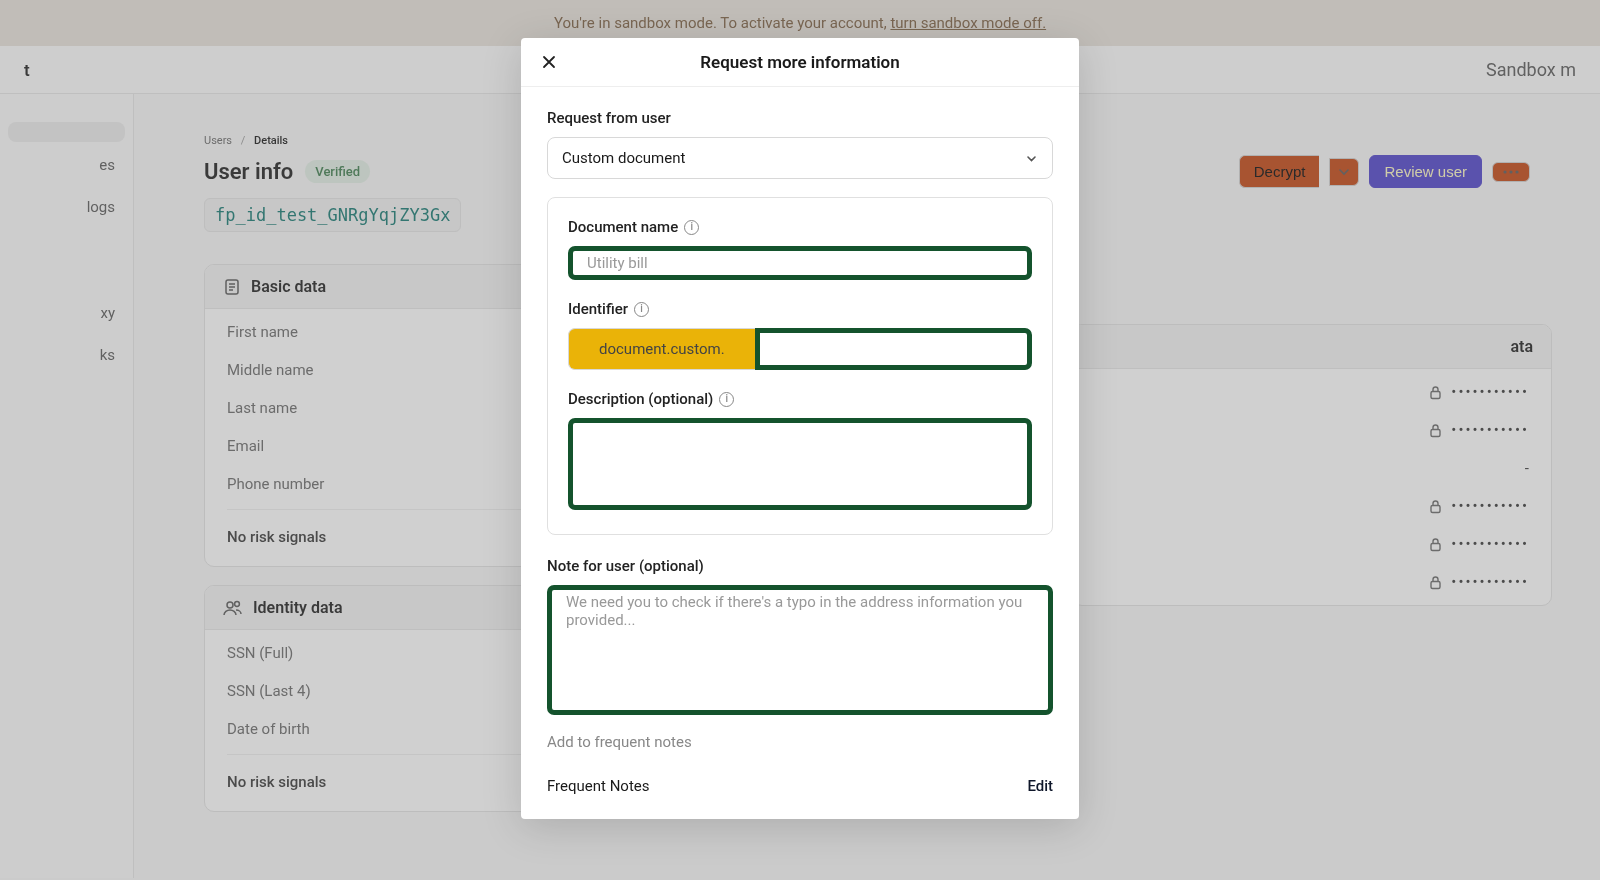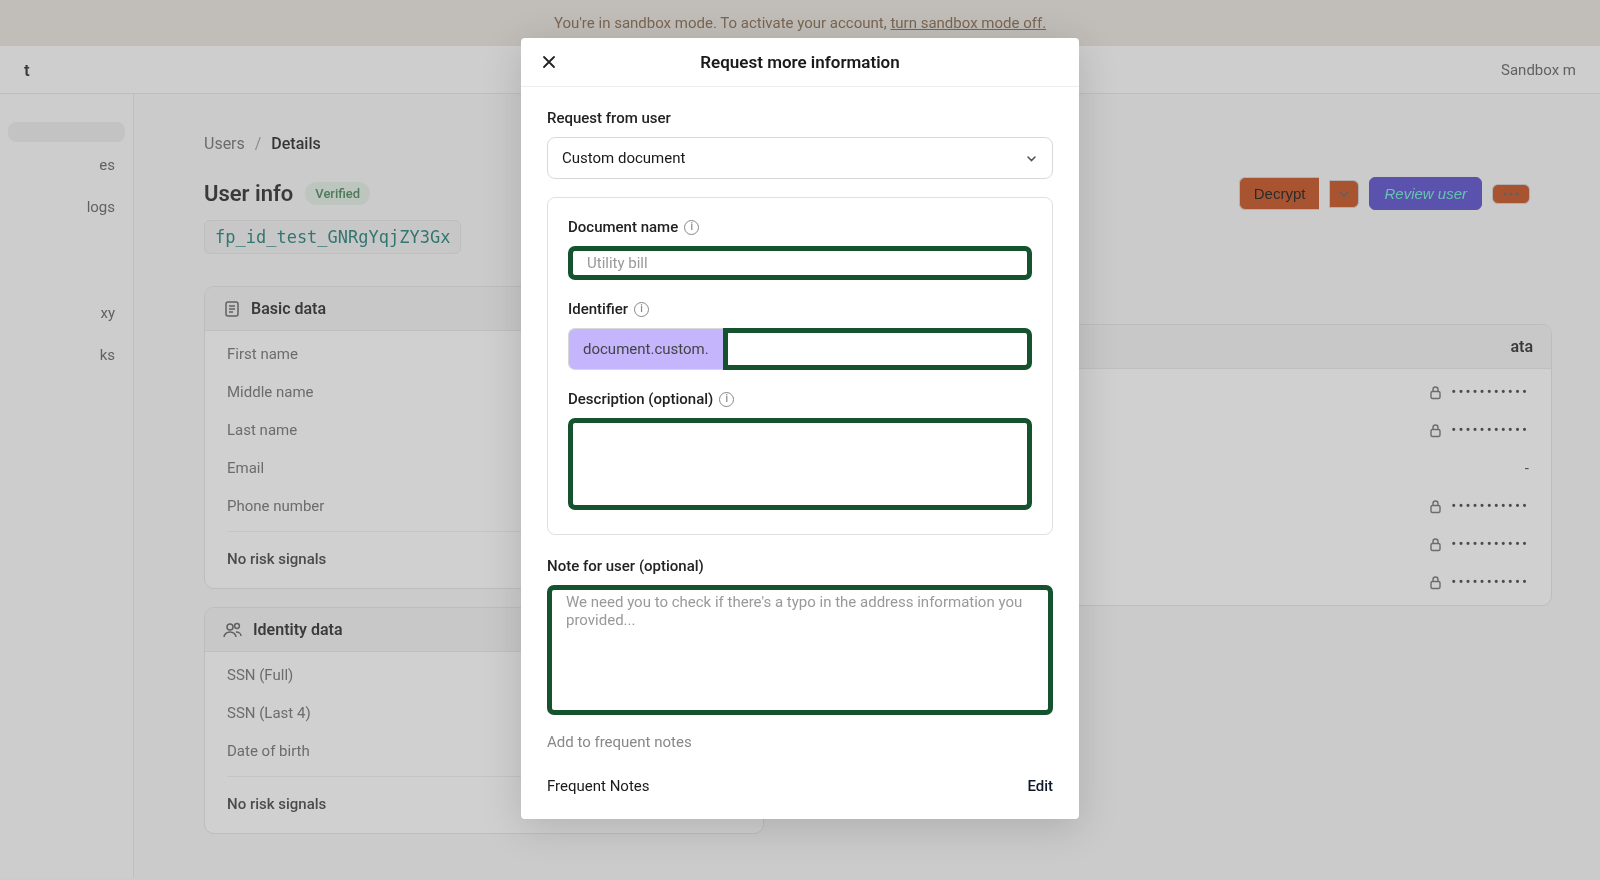--- a/index.html
+++ b/index.html
@@ -28,21 +28,21 @@
   .topbar {
     display: flex;
     align-items: center;
     justify-content: space-between;
     padding: 0 24px;
     height: 48px;
     background: #fcfcfc;
     border-bottom: 1px solid #e5e5e5;
   }
   .topbar-left { font-weight: 600; font-size: 17px; }
-  .topbar-right { color: #555; font-size: 15px; }
+  .topbar-right { color: #555; font-size: 18px; }
 
   
   .layout { display: flex; height: calc(100% - 48px - 48px); }
   .sidebar {
     width: 134px;
     border-right: 1px solid #e5e5e5;
     padding: 24px 8px 24px 0;
     background: #fbfbfb;
   }
   .sidebar-item {
@@ -56,21 +56,21 @@
     font-size: 15px;
   }
   .sidebar-item.active { background: #ececec; color: #222; }
 
   .main {
     flex: 1;
     padding: 40px 70px;
     overflow: hidden;
   }
 
-  .breadcrumb { color: #666; margin-bottom: 24px; font-size: 16px; }
+  .breadcrumb { color: #666; margin-bottom: 8px; font-size: 11px; }
   .breadcrumb .sep { margin: 0 6px; color: #999; }
   .breadcrumb .current { color: #111; font-weight: 500; }
 
   .page-head {
     display: flex;
     align-items: center;
     justify-content: space-between;
     margin-bottom: 6px;
   }
   .page-title-wrap { display: flex; align-items: center; gap: 12px; }
@@ -90,21 +90,21 @@
     padding: 7px 14px;
     border-radius: 6px;
     font-size: 15px;
     cursor: pointer;
     display: inline-flex;
     align-items: center;
     gap: 6px;
   }
   .btn-split-left { border-radius: 6px 0 0 6px; border-right: none; }
   .btn-split-right { border-radius: 0 6px 6px 0; padding: 7px 8px; }
-  .btn-primary { background: #4b3ec9; color: #5eead4; border-color: #4b3ec9; font-style: italic; }
+  .btn-primary { background: #4b3ec9; color: #fef9c3; border-color: #4b3ec9; }
   .btn-icon { padding: 7px 10px; }
 
   .code-id {
     font-family: ui-monospace, SFMono-Regular, Menlo, monospace;
     background: #f1f1f1;
     border: 1px solid #e3e3e3;
     border-radius: 6px;
     padding: 6px 10px;
     font-size: 17px;
     color: #0f766e;
@@ -220,25 +220,25 @@
     padding: 3px 14px;
     font-size: 15px;
     font-family: inherit;
     background: #fff;
   }
   .text-input::placeholder, .textarea::placeholder { color: #999; }
   .textarea { resize: none; min-height: 92px; }
   .textarea.tall { min-height: 130px; }
   .prefix-group { display: flex; }
   .prefix {
-    background: #c4b5fd;
+    background: #eab308;
     border: 1px solid #d8d8d8;
     border-right: none;
     border-radius: 7px 0 0 7px;
-    padding: 11px 14px;
+    padding: 11px 30px;
     font-size: 15px;
     color: #444;
   }
   .prefix-group .text-input { border-radius: 0 7px 7px 0; }
   .field-gap { margin-top: 20px; }
   .link-muted { color: #888; font-size: 15px; margin-top: 14px; display: inline-block; }
   .freq-row {
     display: flex;
     justify-content: space-between;
     align-items: center;

